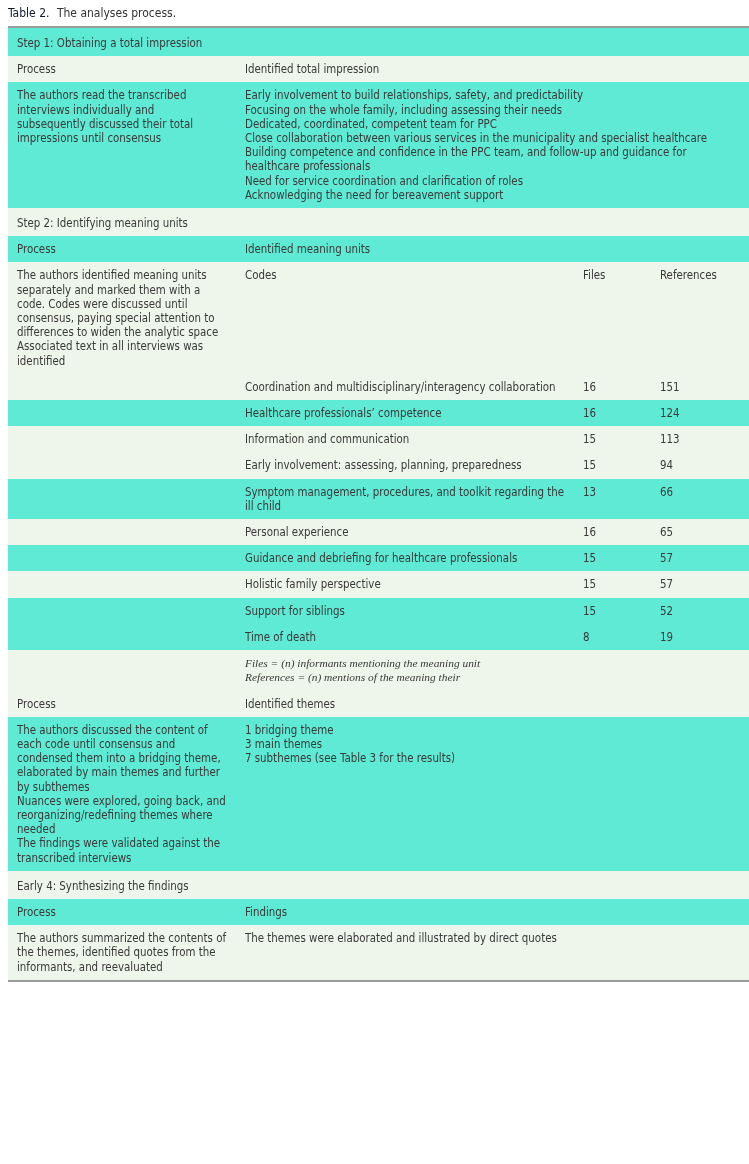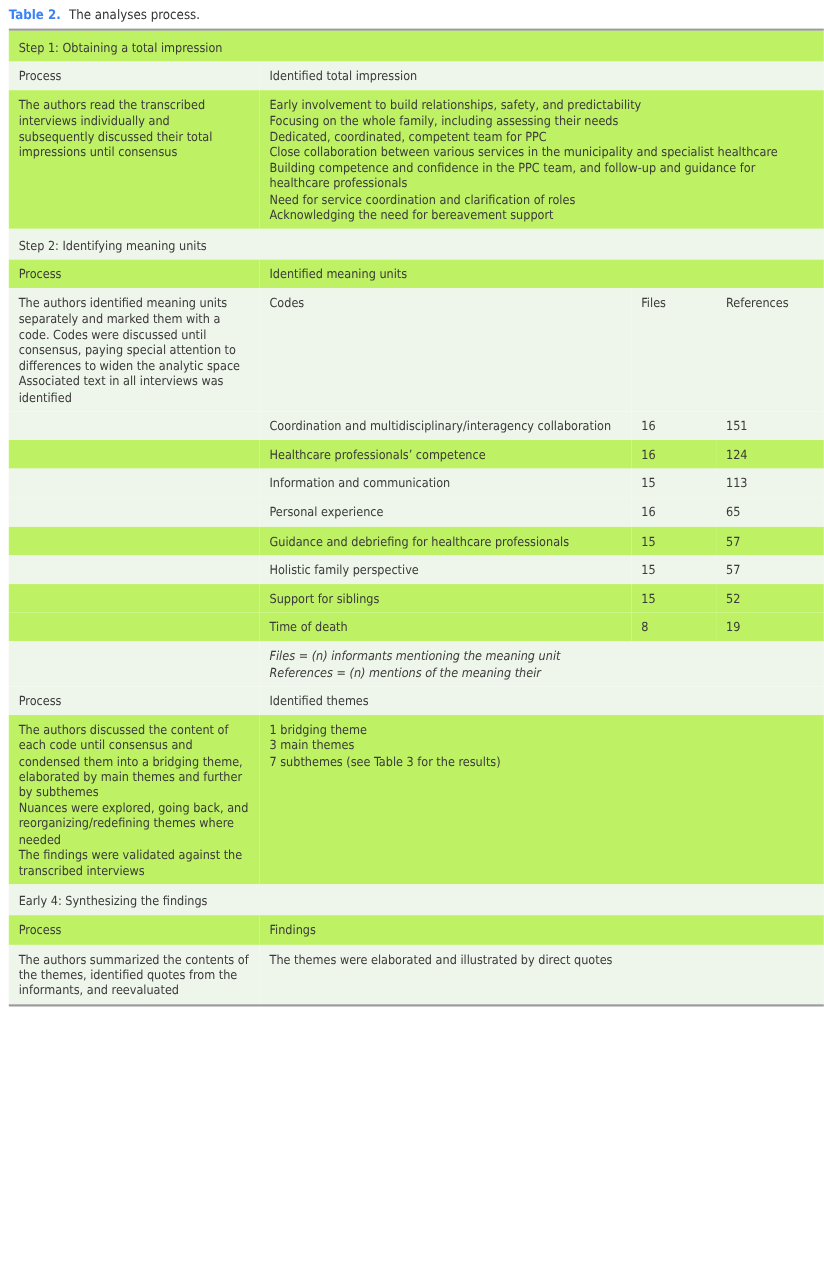--- a/index.html
+++ b/index.html
@@ -3,33 +3,33 @@
 <meta charset="utf-8">
 <style>
   html, body { margin: 0; padding: 0; background: #ffffff; }
   body {
     width: 749px; height: 1164px; overflow: hidden;
     font-family: "DejaVu Sans Condensed", "DejaVu Sans", sans-serif;
     font-size: 11.4px; color: #3a3a3a; line-height: 14.2px;
   }
   .wrap { position: relative; width: 741px; margin-left: 8px; }
   .caption { padding-top: 6px; height: 20px; font-size: 12px; color: #333; }
-  .caption .lbl { color: #3b82f6; font-weight: bold; margin-right: 4px; }
+  .caption .lbl { color: #0f172a; font-weight: normal; margin-right: 4px; }
   .topline { height: 2px; background: #9b9b9b; margin-top: 0px; }
   .botline { height: 2px; background: #9b9b9b; }
   table { border-collapse: collapse; width: 100%; table-layout: fixed; }
   td { vertical-align: top; padding: 6px 9px 6px 9px; }
   tr.g td { background: #eef5ea; }
-  tr.w td { background: #bef264; }
+  tr.w td { background: #5eead4; }
   col.c1 { width: 228px; }
   col.c2 { width: 338px; }
   col.c3 { width: 77px; }
   col.c4 { width: 98px; }
   .ln { display: block; }
-  .it { font-style: italic; }
+  .it { font-style: italic; font-family: Liberation Serif, serif; }
   tr.step td { padding-top: 8px; padding-bottom: 6px; }
 </style>
 </head>
 <body>
 
 <div class="wrap">
   <div class="caption">
     <span class="lbl">Table 2.</span>
     <span>The analyses process.</span>
   </div>
@@ -98,20 +98,32 @@
         <td>124</td>
         </tr>
       <tr class="g">
           <td></td>
         <td>Information and communication</td>
         <td>15</td>
         <td>113</td>
         </tr>
       <tr class="g">
           <td></td>
+        <td>Early involvement: assessing, planning, preparedness</td>
+        <td>15</td>
+        <td>94</td>
+        </tr>
+      <tr class="w">
+          <td></td>
+        <td>Symptom management, procedures, and toolkit regarding the ill child</td>
+        <td>13</td>
+        <td>66</td>
+        </tr>
+      <tr class="g">
+          <td></td>
         <td>Personal experience</td>
         <td>16</td>
         <td>65</td>
         </tr>
       <tr class="w">
           <td></td>
         <td>Guidance and debriefing for healthcare professionals</td>
         <td>15</td>
         <td>57</td>
         </tr>

